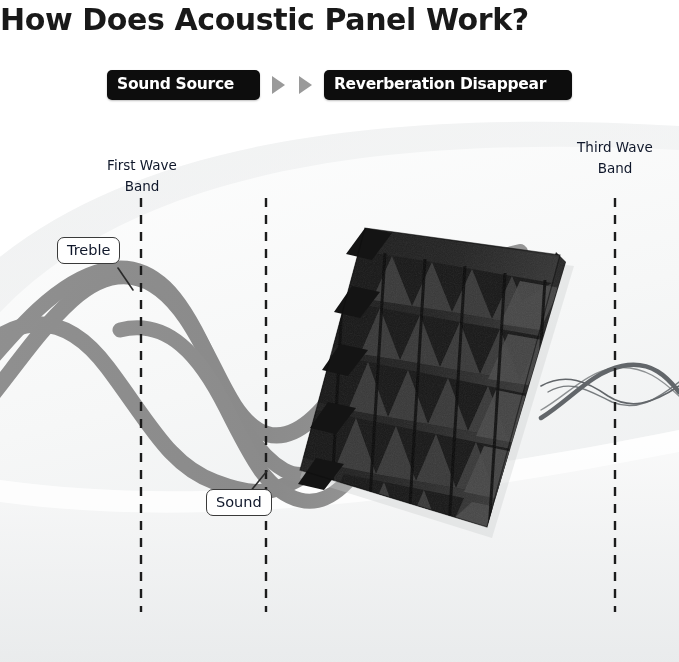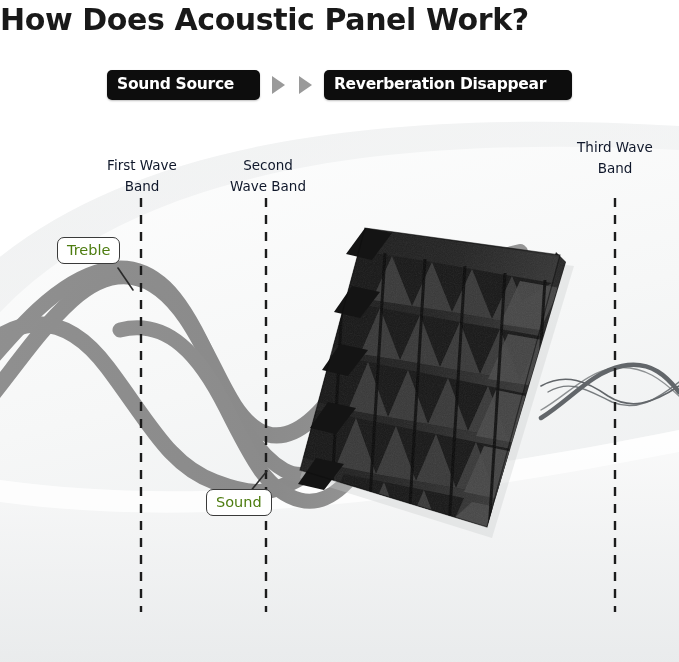--- a/index.html
+++ b/index.html
@@ -85,21 +85,21 @@
   #band-2 { left: 208px; top: 155px; width: 120px; }
   #band-3 { left: 555px; top: 137px; width: 120px; }
 
   
   .callout {
     position: absolute;
     background: #ffffff;
     border: 1.6px solid #3a3a3a;
     border-radius: 7px;
     font-size: 14.5px;
-    color: #4d7c0f;
+    color: #0f172a;
     font-family: "DejaVu Sans", sans-serif;
     padding: 3px 9px 4px 9px;
     line-height: 1.25;
     white-space: nowrap;
   }
   #callout-treble { left: 57px;  top: 237px; }
   #callout-bass   { left: 206px; top: 489px; }
 </style>
 </head>
 <body>
@@ -309,21 +309,19 @@
 
   <div class="flow">
     <div class="badge">Sound Source</div>
     <div class="flow-arrow"></div>
     <div class="flow-arrow"></div>
     <div class="badge">Reverberation Disappear</div>
   </div>
 
   <div class="band-caption" id="band-1">First Wave
 Band</div>
-  <div class="band-caption" id="band-2">Second
-Wave Band</div>
   <div class="band-caption" id="band-3">Third Wave
 Band</div>
 
   <div class="callout" id="callout-treble">Treble</div>
   <div class="callout" id="callout-bass">Sound</div>
 
 </div>
 
 </body></html>

